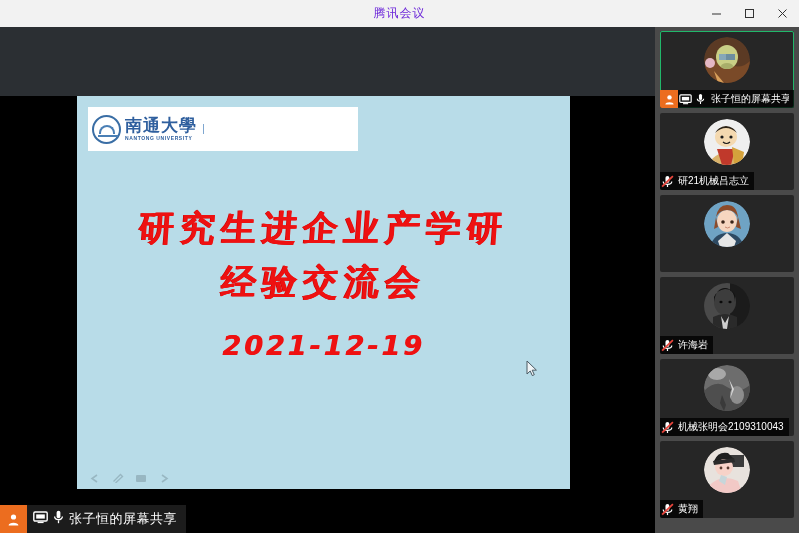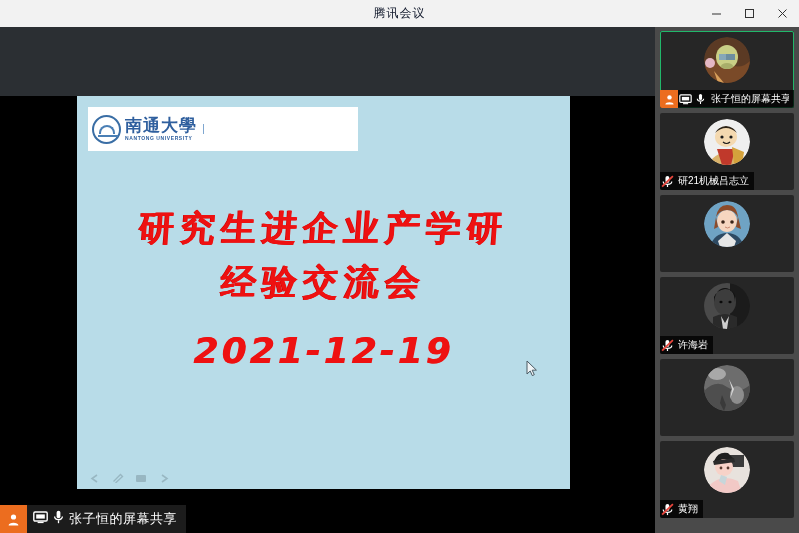--- a/index.html
+++ b/index.html
@@ -15,21 +15,21 @@
     background:#000;
   }
 
   
   .titlebar {
     position:absolute; left:0; top:0; width:799px; height:27px;
     background:#f2f2f2;
     display:flex; align-items:center; justify-content:center;
   }
   .titlebar-title {
-    font-size:12px; color:#0f172a; letter-spacing:1px;
+    font-size:12px; color:#6d28d9; letter-spacing:1px;
   }
   .winbtns {
     position:absolute; right:0; top:0; height:27px;
     display:flex; align-items:stretch;
   }
   .winbtn {
     width:33px; height:27px;
     display:flex; align-items:center; justify-content:center;
     color:#333;
   }
@@ -104,21 +104,21 @@
     font-size:35px;
     letter-spacing:6px;
     line-height:1.55;
     text-shadow:0.6px 0 0 #ee1111, -0.6px 0 0 #cc0000;
     transform:skewX(-4deg);
   }
   .slide-date {
     color:#ee1111;
     font-family:"DejaVu Sans","Liberation Sans",sans-serif;
     font-weight:bold;
-    font-size:36px;
+    font-size:27px;
     letter-spacing:3px;
     font-style:italic;
     margin-top:20px;
     text-shadow:0.7px 0 0 #ee1111;
   }
   .ppt-ctrls {
     position:absolute; left:12px; bottom:6px;
     display:flex; gap:11px; align-items:center;
     opacity:0.22;
   }
@@ -418,20 +418,31 @@
       <div class="tile-avatar">
         <svg class="ava-inner" viewBox="0 0 46 46">
           <circle cx="23" cy="23" r="23" fill="#6d6d6d"></circle>
           <path d="M0 26 Q12 14 23 22 Q34 30 46 20 L46 46 L0 46 Z" fill="#4e4e4e"></path>
           <ellipse cx="13" cy="9" rx="9" ry="6" fill="#a8a8a8"></ellipse>
           <ellipse cx="33" cy="30" rx="7" ry="9" fill="#8d8d8d"></ellipse>
           <path d="M25 14 L28 24 L26 34 L30 24 Z" fill="#d6d6d6"></path>
           <path d="M18 30 L22 40 L20 46 L16 38 Z" fill="#3a3a3a"></path>
         </svg>
       </div>
+      <div class="tile-foot">
+        <div class="ic">
+          <svg width="13" height="13" viewBox="0 0 14 14">
+            <rect x="4.8" y="1" width="4.2" height="7.6" rx="2.1" fill="#fff"></rect>
+            <path d="M2.4 7 C2.4 11.1 11.6 11.1 11.6 7" fill="none" stroke="#fff" stroke-width="1.3"></path>
+            <line x1="7" y1="10.6" x2="7" y2="13" stroke="#fff" stroke-width="1.3"></line>
+            <line x1="1.2" y1="12.6" x2="12.8" y2="1.2" stroke="#e8453c" stroke-width="2"></line>
+          </svg>
+        </div>
+        <span class="tile-name">机械张明会2109310043</span>
+      </div>
     </div>
 
     <div class="tile">
       <div class="tile-avatar">
         <svg class="ava-inner" viewBox="0 0 46 46">
           <circle cx="23" cy="23" r="23" fill="#e8e2dd"></circle>
           <rect x="24" y="8" width="16" height="12" fill="#3a3a3a"></rect>
           <path d="M4 40 Q16 26 34 34 L38 46 L4 46 Z" fill="#f2c9c6"></path>
           <ellipse cx="20" cy="20" rx="9" ry="9" fill="#f7d2c8"></ellipse>
           <path d="M10 14 Q14 4 24 6 L30 12 L26 14 Q20 9 12 16 Z" fill="#1f1f1f"></path>

